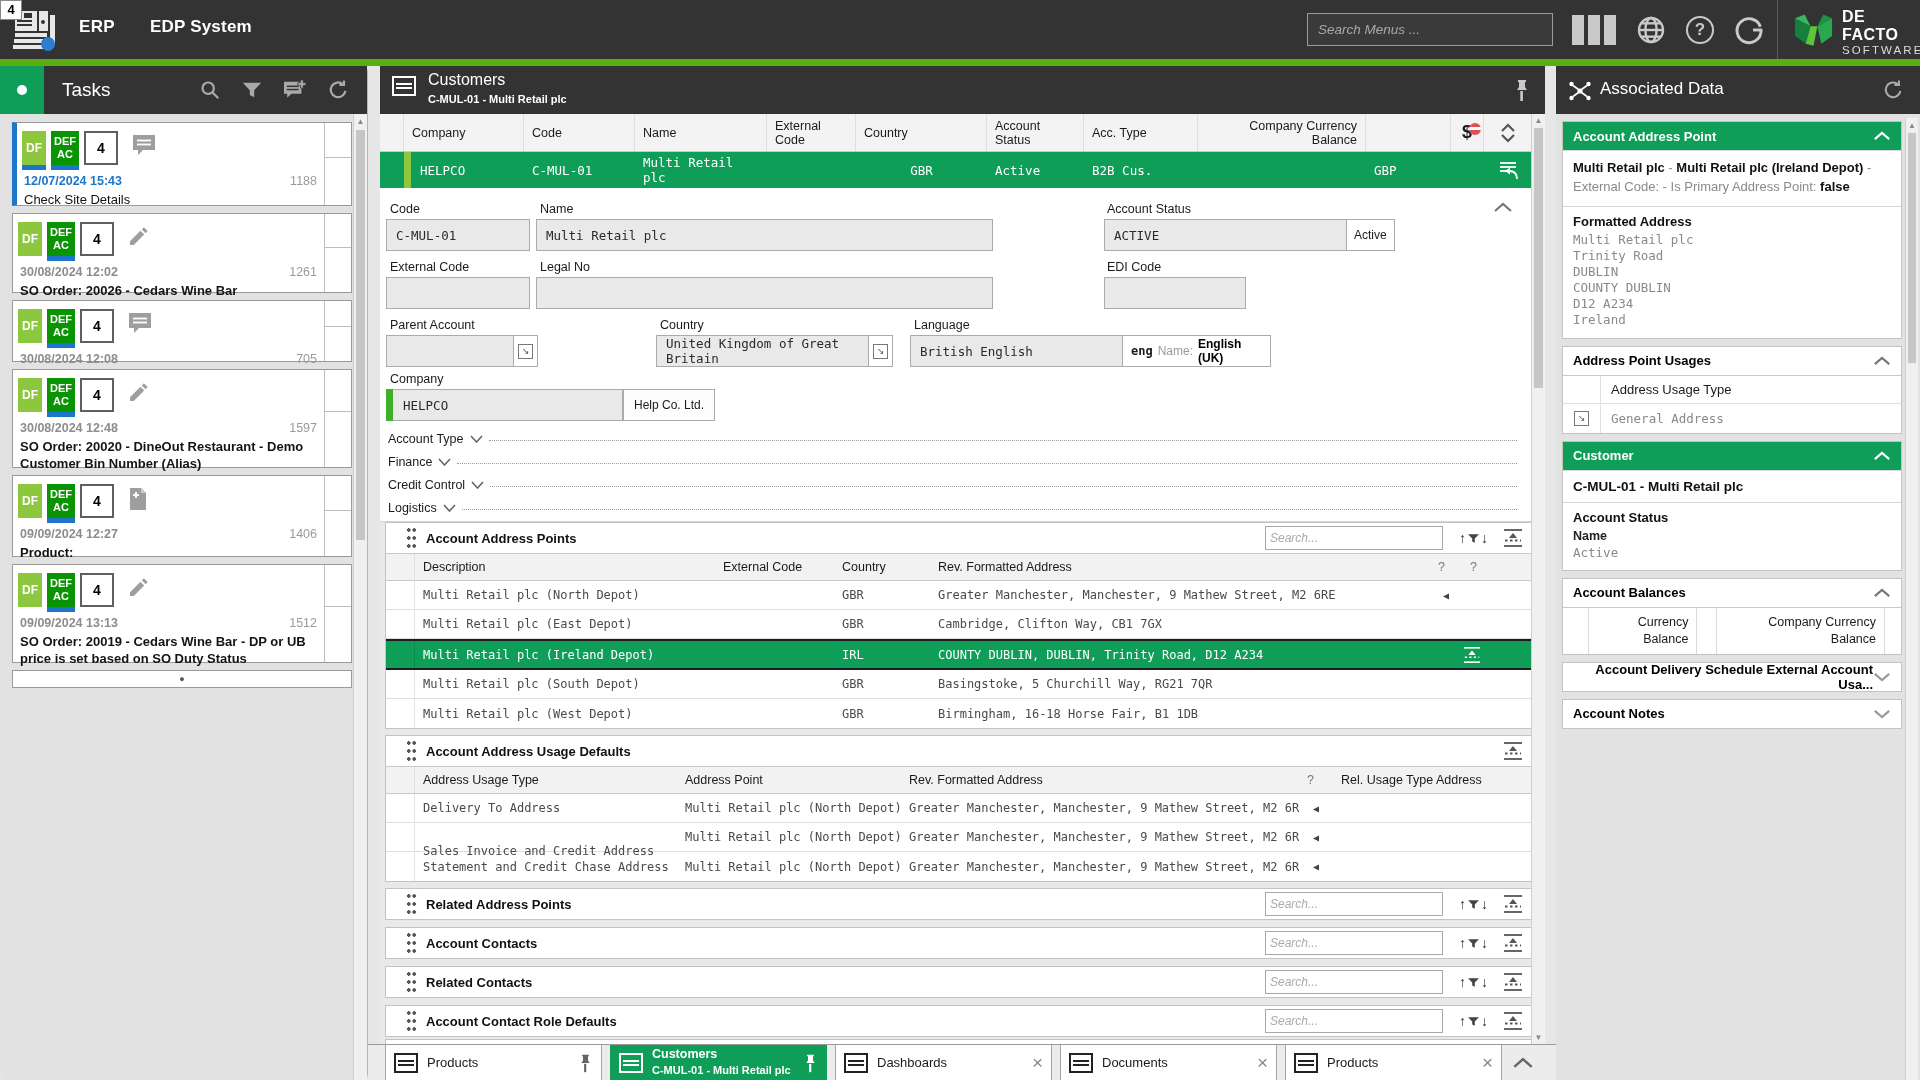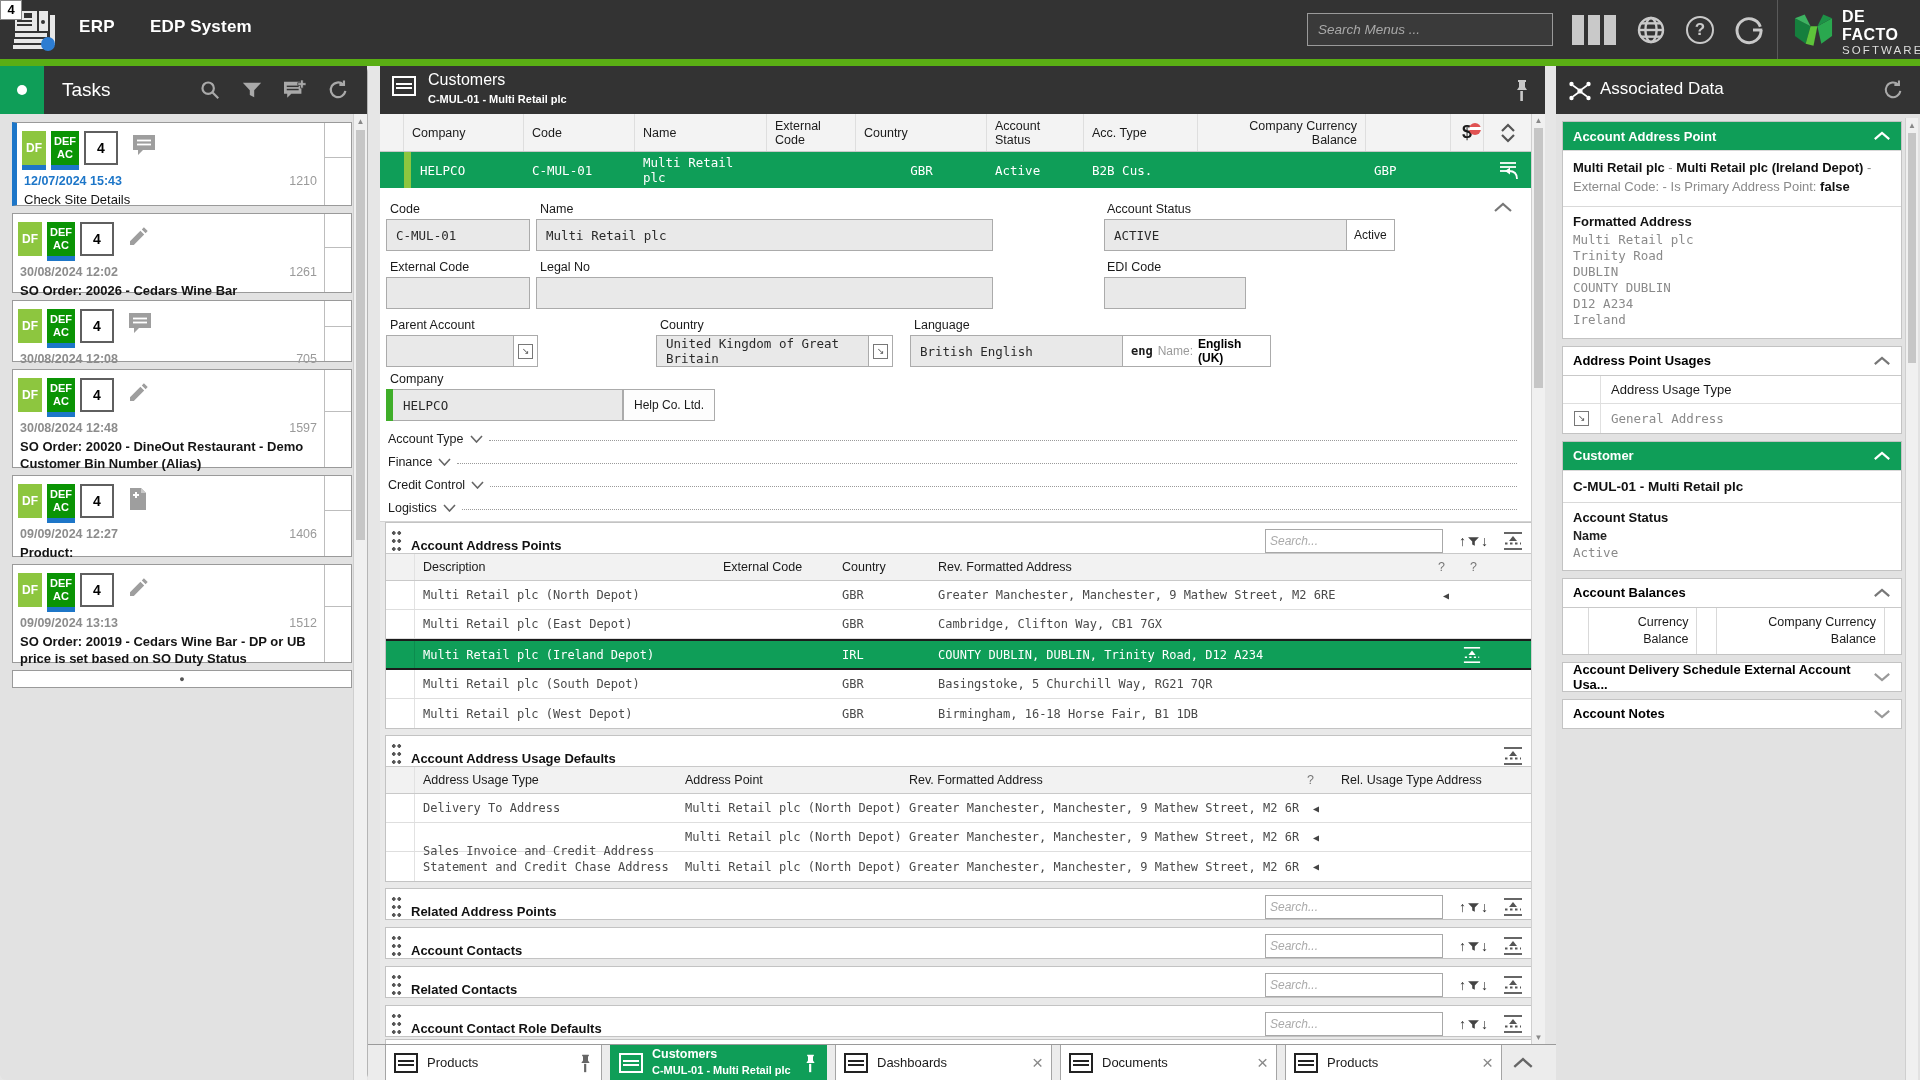--- a/index.html
+++ b/index.html
@@ -104,21 +104,21 @@
   .company-input-bar { position:absolute; width:7px; height:32px; background:#3fae29; z-index:2;}
   .fbtn { position:absolute; height:32px; background:#fdfdfd; border:1px solid #ababab; font-size:12px; color:#1a1a1a;
           display:flex; align-items:center; padding:0 10px;}
   .acc-row { position:absolute; left:8px; right:14px; display:flex; align-items:center; gap:6px; }
   .acc-row .t { font-size:12.5px; color:#1a1a1a; white-space:nowrap;}
   .acc-row .dots { flex:1; border-top:1px dotted #9a9a9a; margin-top:2px;}
   .form-collapse { position:absolute; right:18px; top:14px; color:#666;}
 
   
   .sec { position:absolute; left:5px; width:1152px; background:#fff; border:1px solid #c3c3c3; }
-  .sec-head { display:flex; align-items:flex-end; height:30px; background:#fff; }
+  .sec-head { display:flex; align-items:center; height:30px; background:#fff;margin-left:15px; }
   .sec-title { font-weight:bold; font-size:13px; color:#111; white-space:nowrap;}
   .drag { width:11px; height:24px; margin:0 9px 0 5px; flex:none;
           background-image:radial-gradient(#555 1.6px, transparent 1.7px);
           background-size:5.5px 8px; }
   .srch { height:24px; width:178px; border:1px solid #a8a8a8; background:#fff; font-size:12px; font-style:italic;
           color:#999; padding:0 4px; font-family:"Liberation Sans",sans-serif; }
   .srch::placeholder { color:#aaa; font-style:italic;}
   .sort { display:flex; align-items:center; color:#2f2f2f; font-weight:bold; font-size:14px; gap:1px; margin:0 14px 0 16px;}
   .sec-right { margin-left:auto; display:flex; align-items:center; }
   .tbl-head { display:flex; height:28px; background:#f2f2f2; border-top:1px solid #c9c9c9; border-bottom:1px solid #c9c9c9; align-items:center;}
@@ -154,21 +154,21 @@
   .right-header { position:relative; height:48px; background:#333;}
   .rh-title { position:absolute; left:44px; top:13px; color:#fff; font-size:17px;}
   .rh-icon { position:absolute; left:12px; top:13px; }
   .rh-refresh { position:absolute; right:16px; top:13px; color:#a9a9a9;}
   .right-body { position:absolute; left:6px; top:55px; width:340px; }
   .right-sb { position:absolute; right:2px; top:52px; width:13px; bottom:0; background:#f0f0f0; border-left:1px solid #cfcfcf;}
   .right-sb .arr { color:#888; font-size:8px; text-align:center; padding-top:3px;}
   .right-sb .thumb { position:absolute; left:2px; top:15px; width:8px; height:230px; background:#c6c6c6;}
 
   .rcard { background:#fff; border:1px solid #c3c3c3; margin-bottom:7px; }
-  .rhead { height:28px; display:flex; align-items:center; padding:0 10px; }
+  .rhead { height:28px; display:flex; align-items:center; padding:0 10px;text-align:right; }
   .rhead .t { font-weight:bold; font-size:13px; }
   .rhead.green { background:#0f9e58; }
   .rhead.green .t { color:#fff; }
   .rhead .chv { margin-left:auto; }
   .rich { padding:8px 10px 9px; font-size:13px; color:#8a8a8a; line-height:1.45; border-top:1px solid #d9d9d9;}
   .rich b { color:#111; }
   .fa-block { border-top:1px solid #d9d9d9; padding:7px 10px 10px;}
   .fa-title { font-weight:bold; font-size:13px; color:#111; margin-bottom:3px;}
   .fa-line { font-family:"DejaVu Sans Mono",monospace; font-size:12.5px; color:#8a8a8a; line-height:16px;}
   .rtbl-head { display:flex; height:28px; border-top:1px solid #c9c9c9; align-items:center; background:#fff;}
@@ -305,21 +305,21 @@
         <span class="t-icon">
           <svg width="26" height="24" viewBox="0 0 26 24" fill="#9e9e9e">
               <path d="M2 2h22v15H12l-5 5v-5H2z"></path>
               <line x1="6" y1="7.5" x2="20" y2="7.5" stroke="#fff" stroke-width="1.8"></line>
               <line x1="6" y1="11.5" x2="20" y2="11.5" stroke="#fff" stroke-width="1.8"></line>
             </svg>
         </span>
       </div>
       <div class="task-meta">
         <span class="task-date">12/07/2024 15:43</span>
-        <span class="task-id">1210</span>
+        <span class="task-id">1188</span>
       </div>
       <div class="task-title">Check Site Details</div>
     </div>
 
     <div class="task" style="height:80px;">
       <div class="rcol">
           <i></i>
         </div>
       <div class="badge-row">
         <span class="bw">

